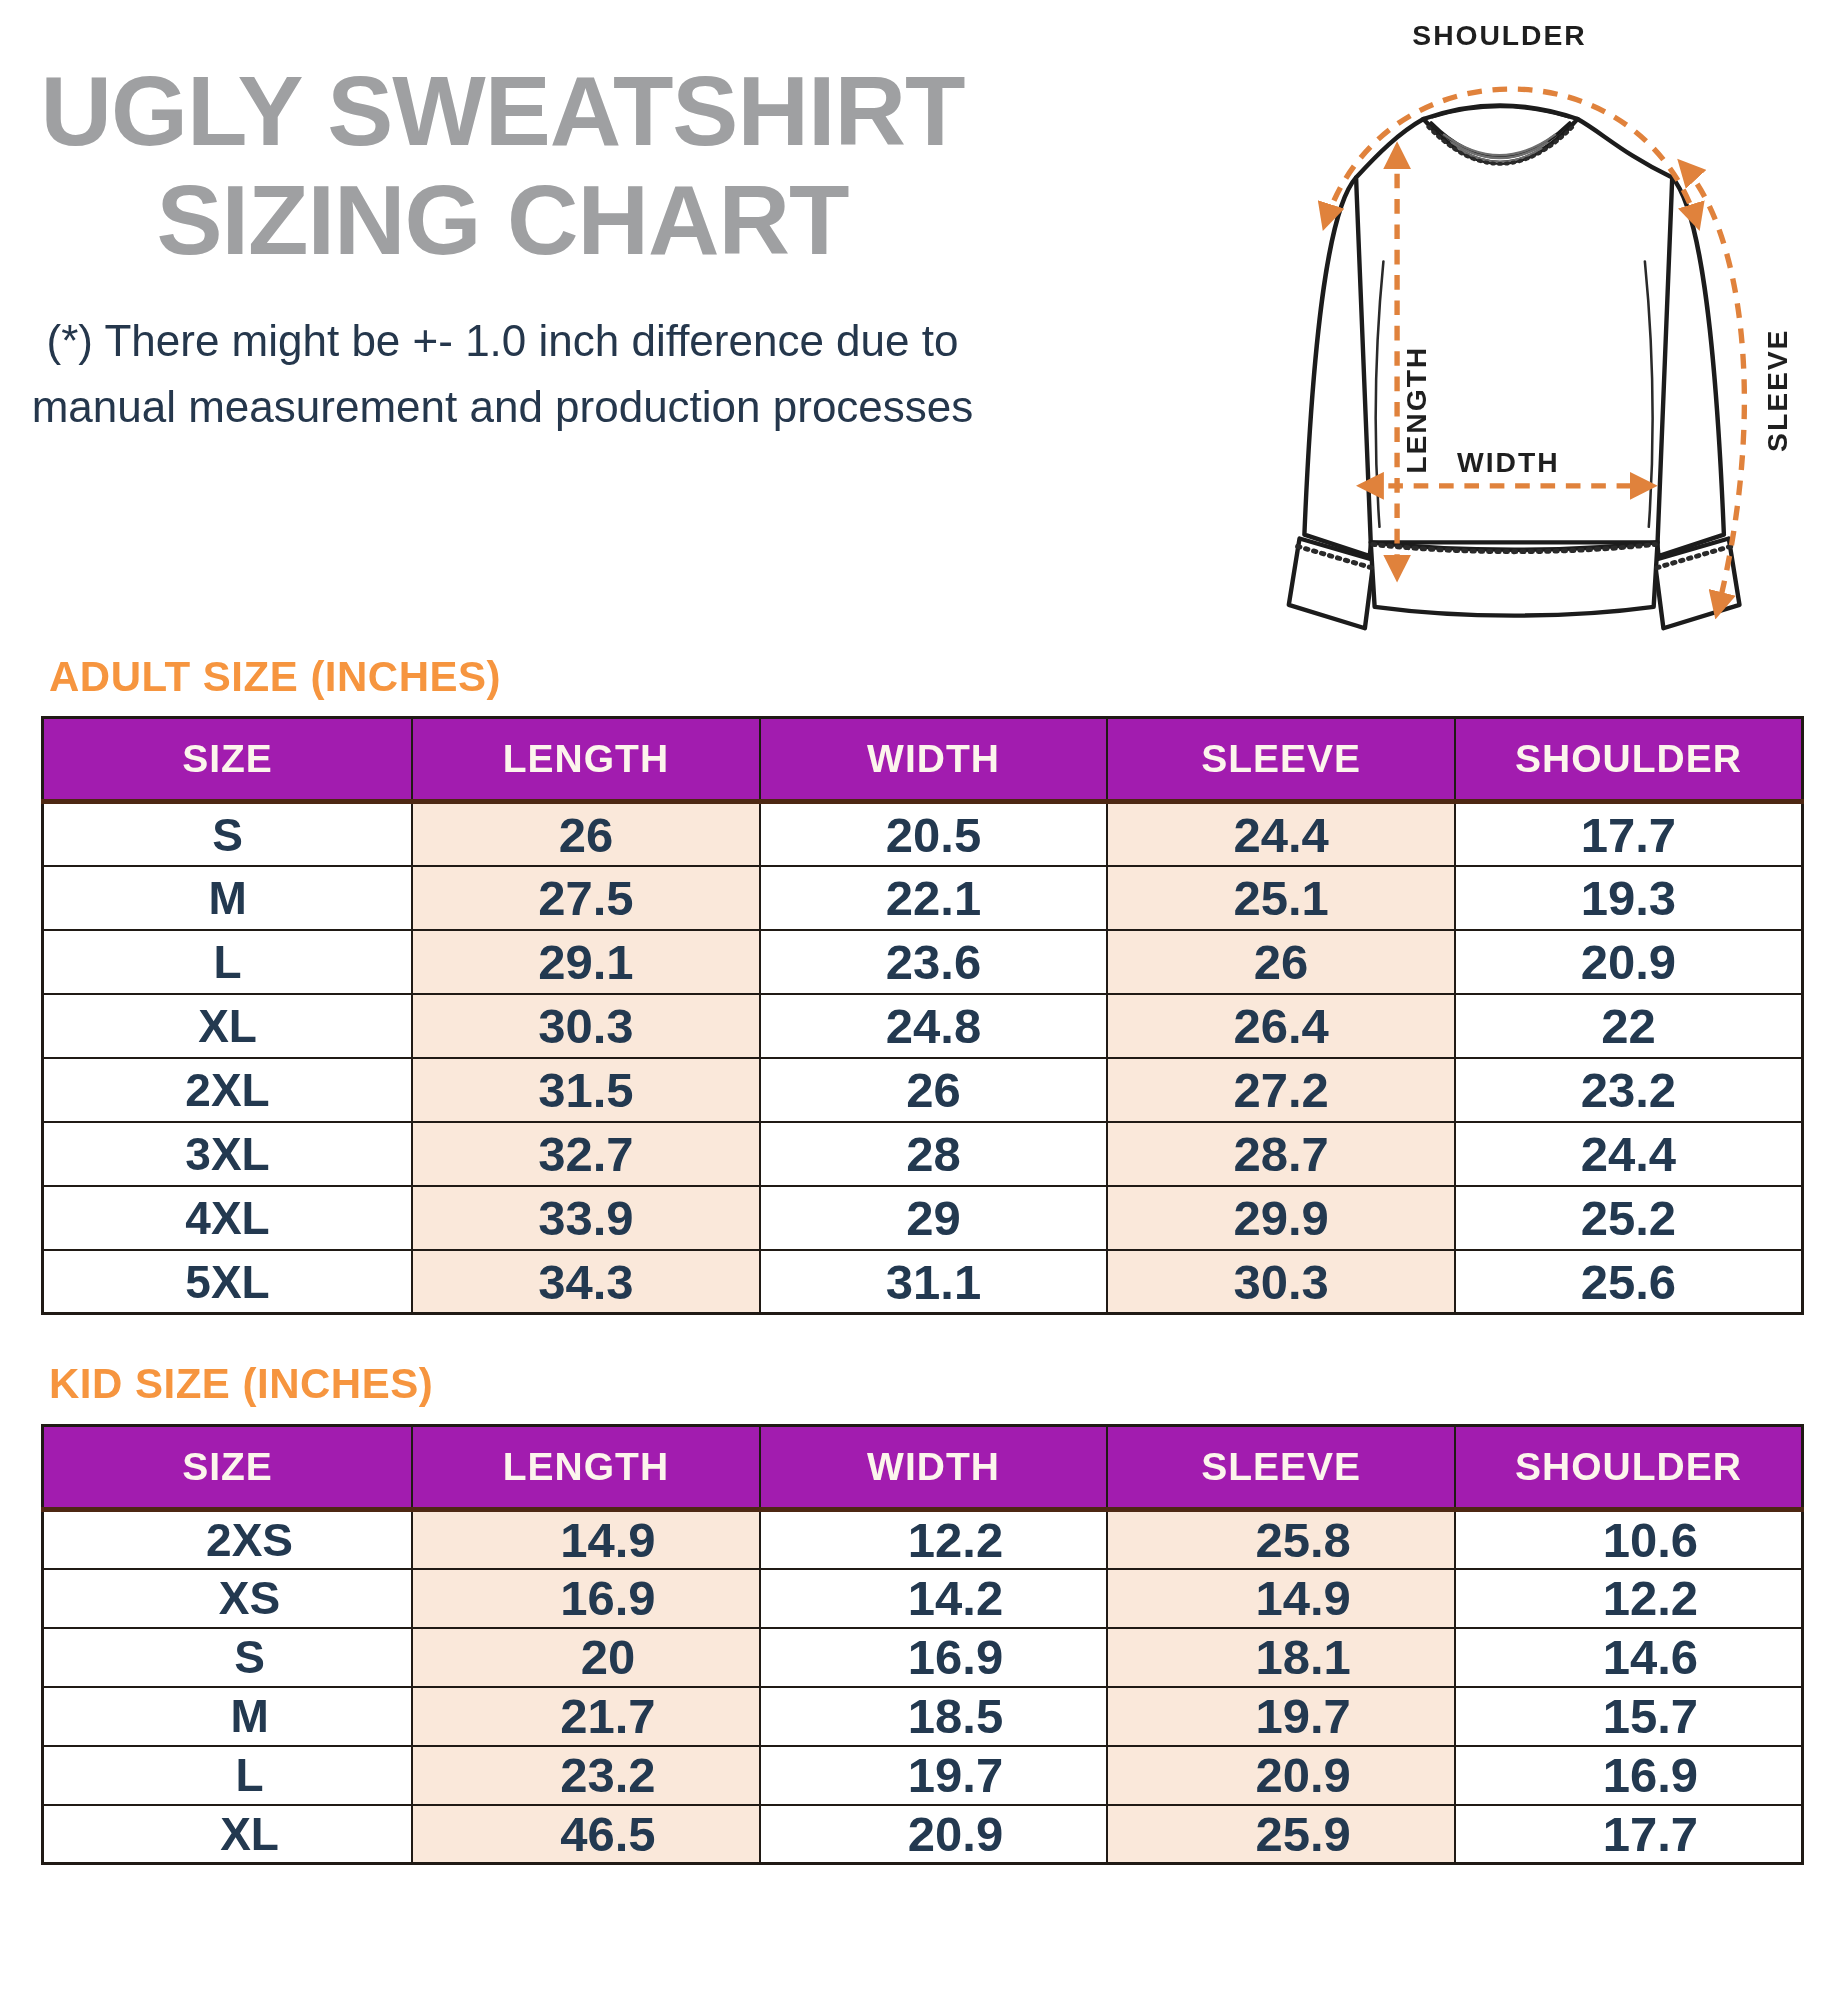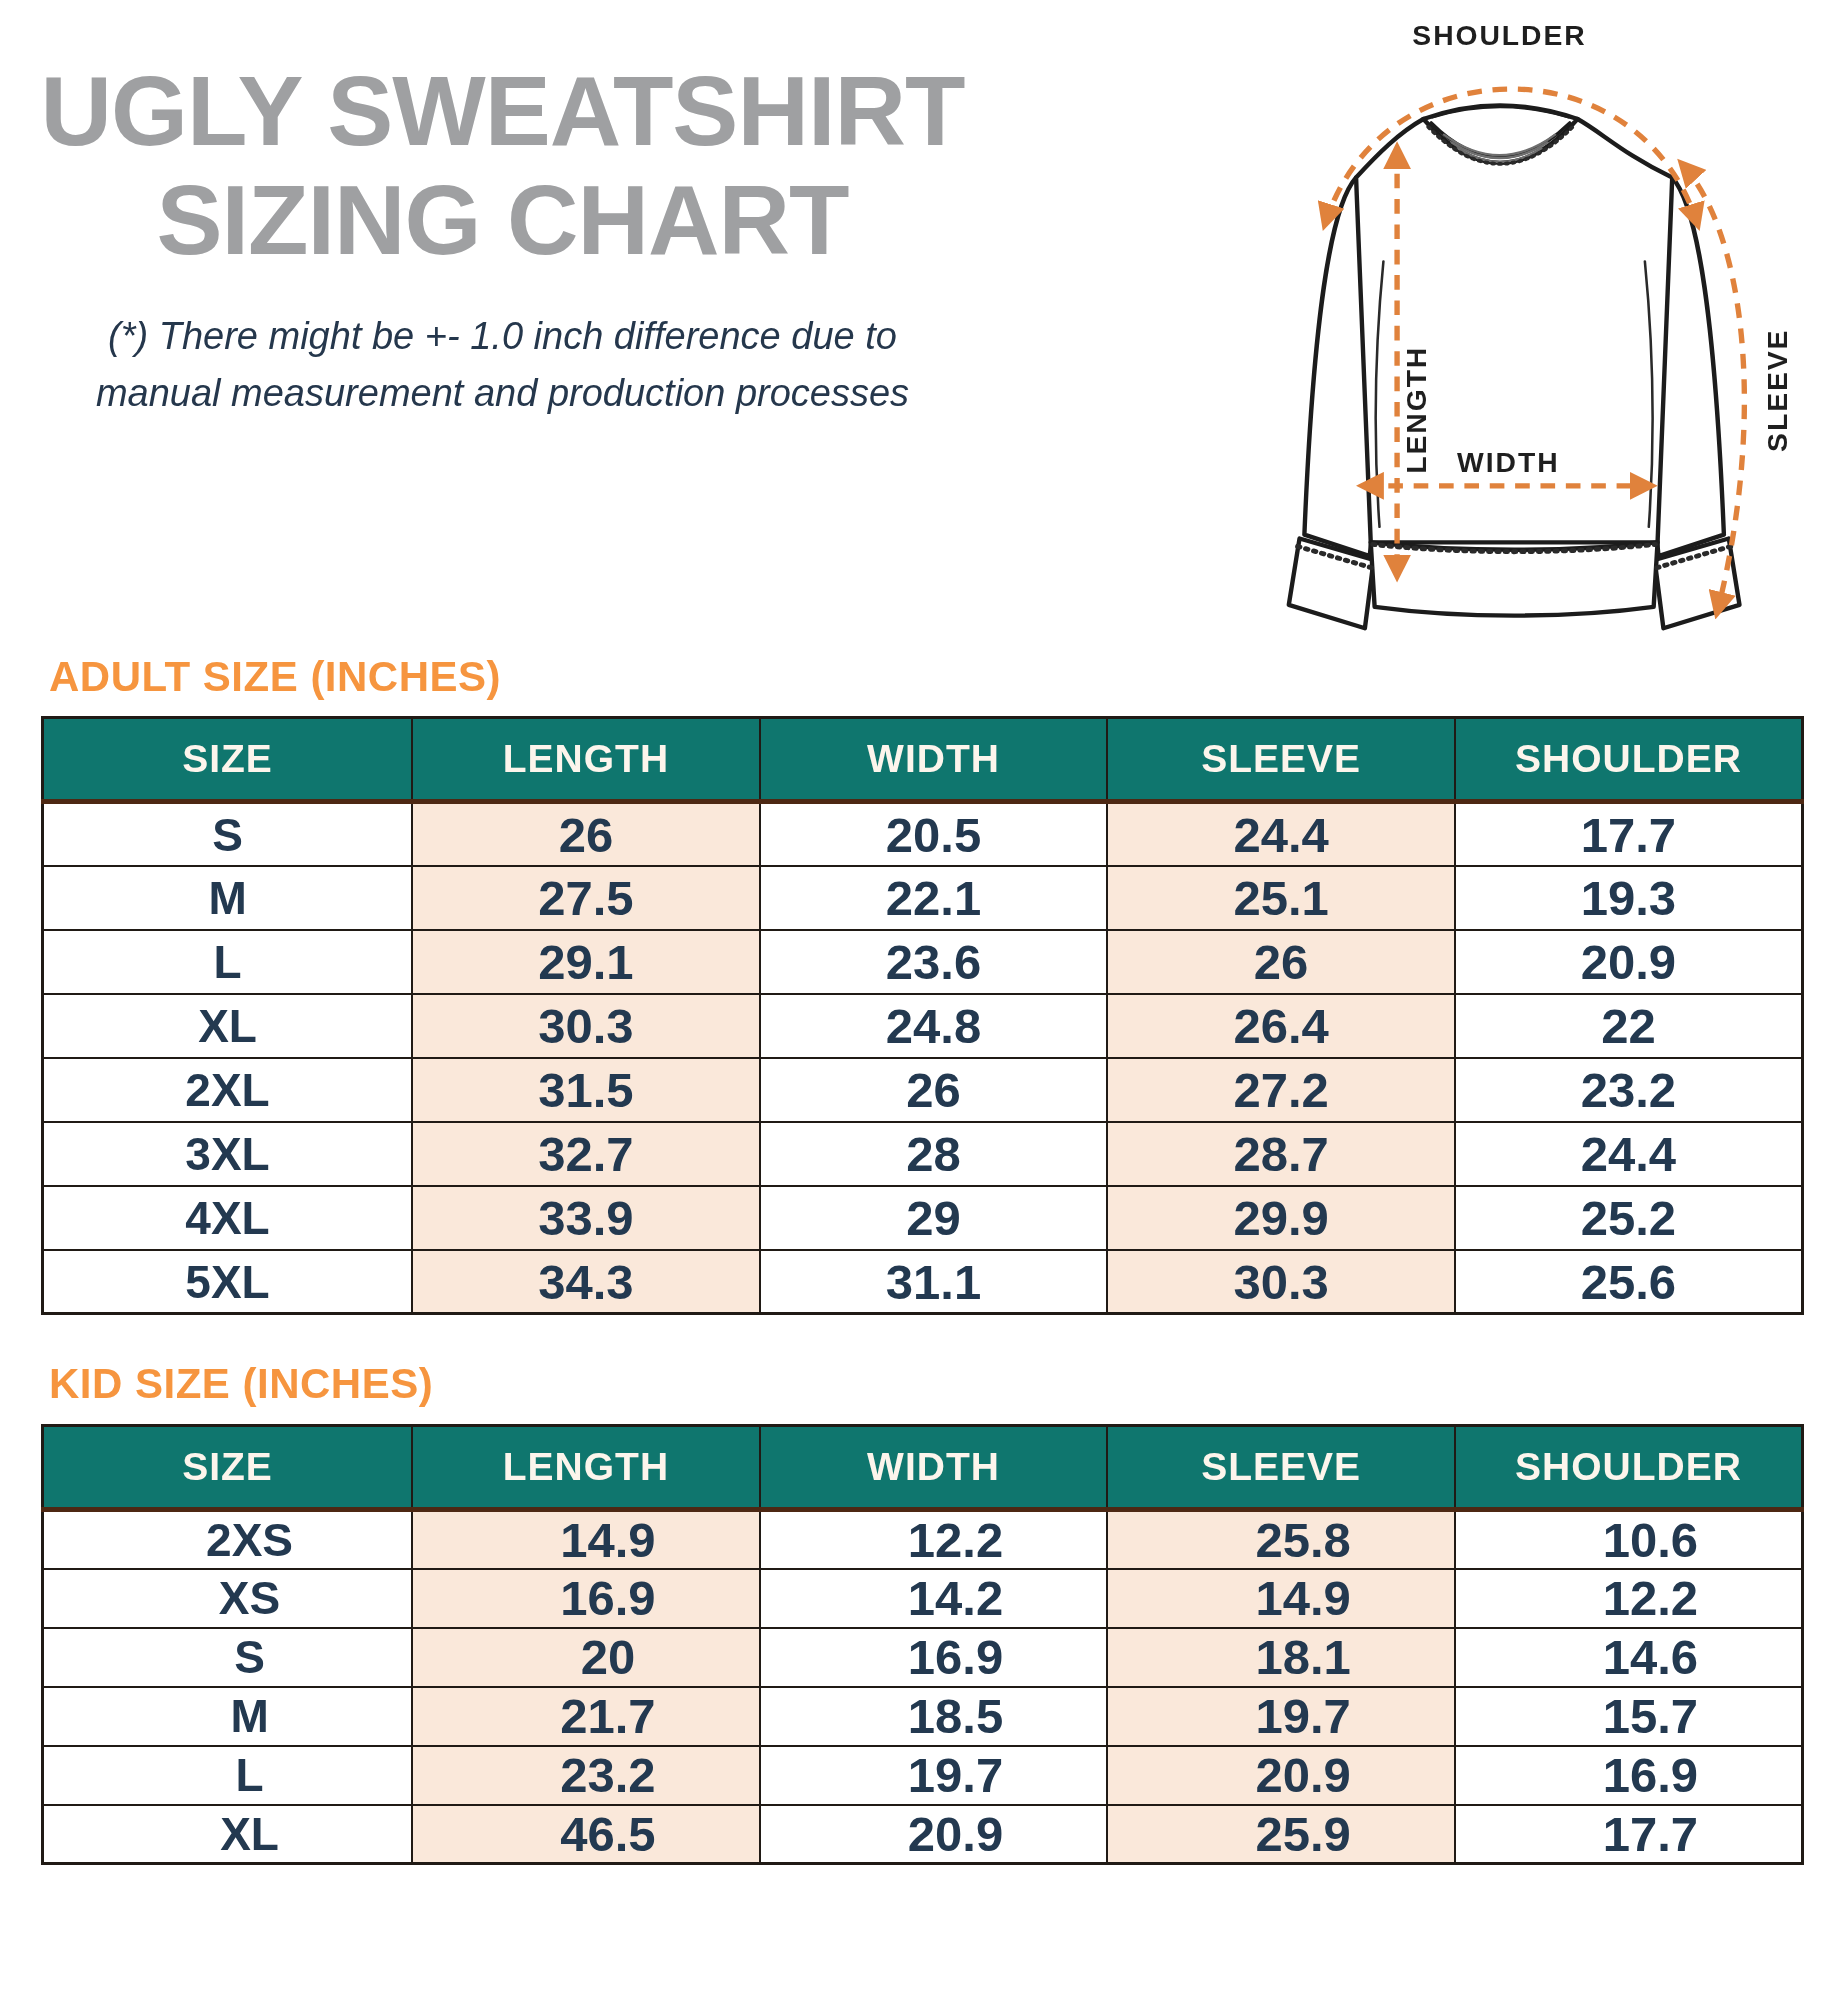--- a/index.html
+++ b/index.html
@@ -25,25 +25,24 @@
   }
   .page-title {
     font-size:99px;
     line-height:1.1;
     font-weight:800;
     color:#9fa0a2;
     letter-spacing:-1px;
   }
   .disclaimer {
     margin-top:33px;
-    font-size:38px;
+    font-size:44px;
     line-height:1.5;
     font-weight:500;
     color:#25374c;
-    font-style:italic;
   }
   .diagram {
     width:610px;
     height:639px;
   }
   .diagram svg { display:block; width:610px; height:639px; }
   .svg-label {
     font-family:"Liberation Sans", sans-serif;
     font-weight:700;
     font-size:29px;
@@ -64,21 +63,21 @@
   
   table {
     border-collapse:collapse;
     table-layout:fixed;
     width:1763px;
     margin-left:41px;
     border:3.9px solid #201a15;
   }
   th:first-child, td:first-child { width:21%; }
   thead th {
-    background:#0f766e;
+    background:#a21caf;
     color:#fcf5ec;
     font-size:39px;
     font-weight:700;
     letter-spacing:1px;
     height:84px;
     border:2.9px solid #201a15;
     border-bottom:5.9px solid #4d2813;
     margin-left:44px;
   }
   td {

